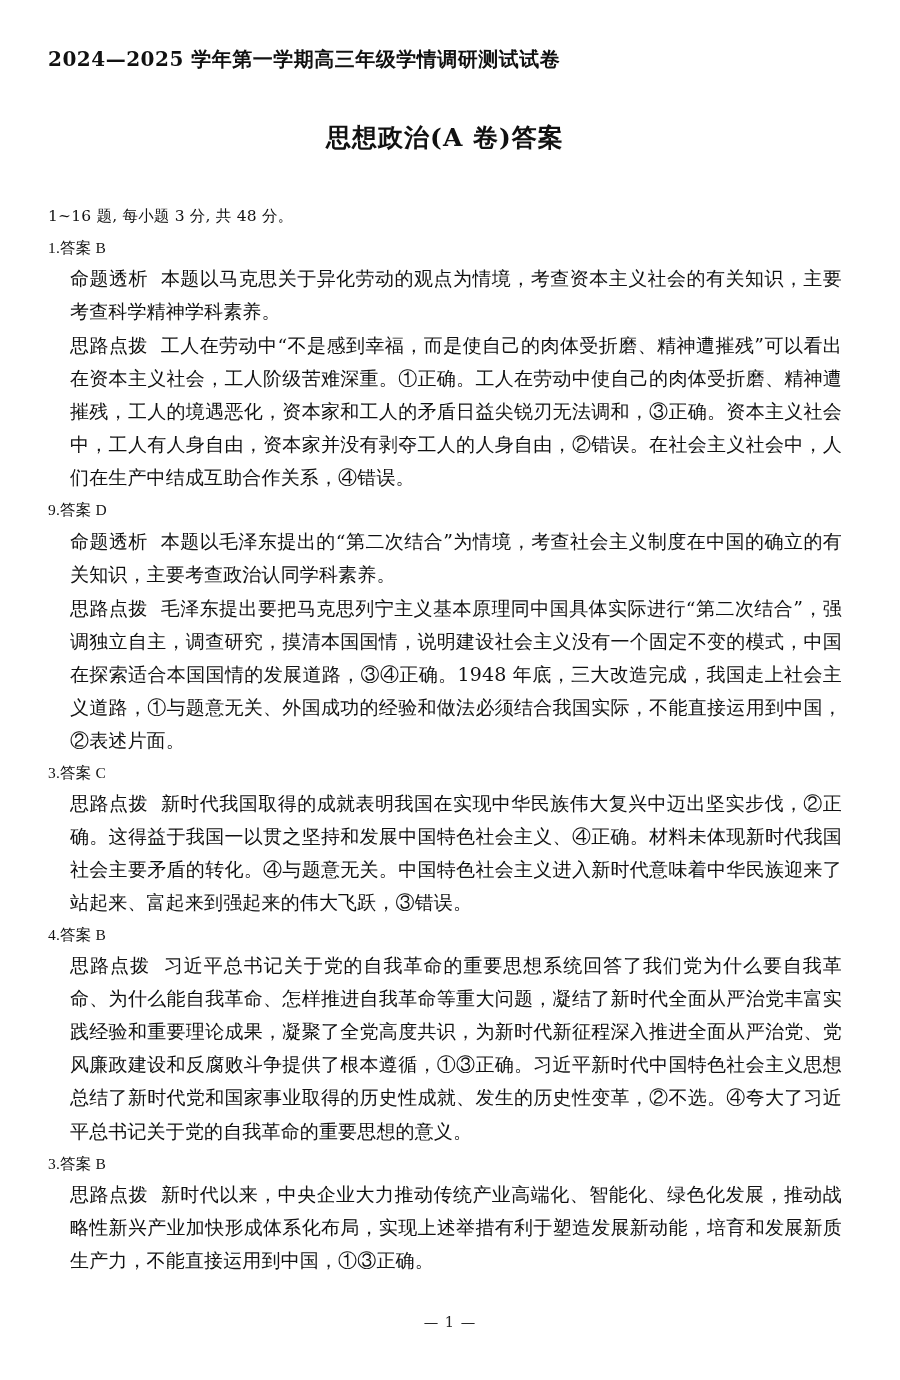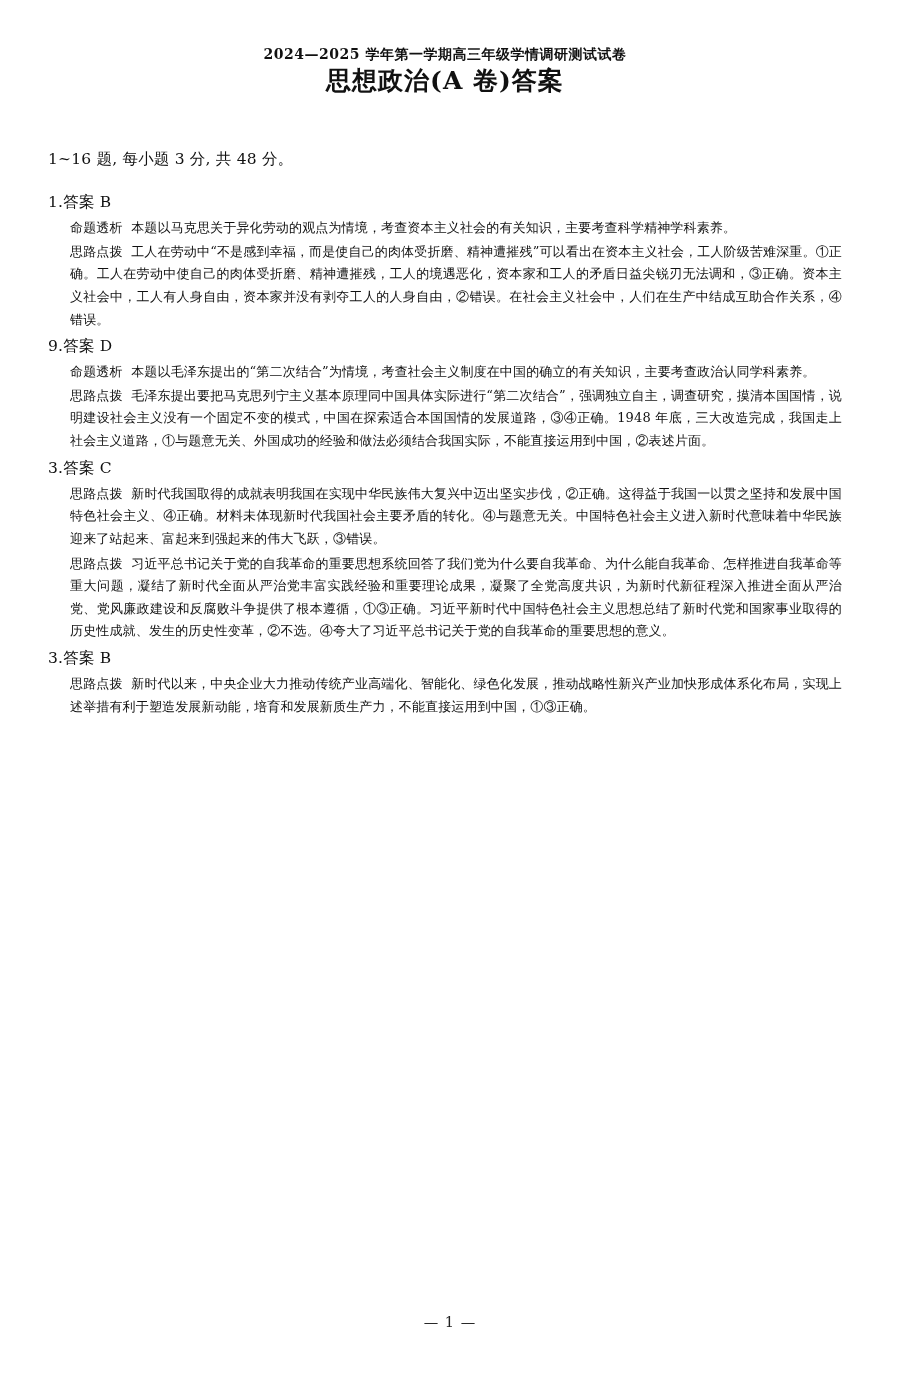--- a/index.html
+++ b/index.html
@@ -16,52 +16,54 @@
     overflow: hidden;
   }
   .page {
     width: 900px;
     height: 1380px;
     box-sizing: border-box;
     padding: 36px 58px 10px 48px;
     position: relative;
   }
   .doc-title {
-    text-align: center;
-    font-size: 14px;
+    text-align: left;
+    font-size: 20px;
     font-weight: bold;
     letter-spacing: 0.5px;
     margin-top: 10px;
     margin-bottom: 0;
     font-family: "DejaVu Serif", "Liberation Serif", serif;
   }
   .doc-subtitle {
     text-align: center;
     font-size: 25px;
     font-weight: bold;
+    margin-top: 48px;
     margin-bottom: 0;
     letter-spacing: 1px;
   }
   .section-note {
     font-size: 15.5px;
     margin-top: 52px;
-    margin-bottom: 20px;
+    margin-bottom: 8px;
     letter-spacing: 0.2px;
   }
   .qblock {
     margin-bottom: 2px;
   }
   .ans-line {
     font-size: 15.5px;
     line-height: 1.62;
     margin: 3px 0 2px 0;
     letter-spacing: 0.2px;
+    font-family: Liberation Serif, serif;
   }
   .para {
-    font-size: 13px;
+    font-size: 19px;
     line-height: 1.74;
     margin: 1px 0 1px 0;
     text-align: justify;
     text-justify: inter-ideograph;
     padding-left: 22px;
     letter-spacing: 0.15px;
   }
   .para .lead {
     font-weight: normal;
   }
@@ -108,20 +110,21 @@
   </div>
 
   <div class="qblock">
     <div class="ans-line">3.答案 C</div>
     <div class="para">
       <span class="lead">思路点拨</span>&nbsp;&nbsp;<span>新时代我国取得的成就表明我国在实现中华民族伟大复兴中迈出坚实步伐，②正确。这得益于我国一以贯之坚持和发展中国特色社会主义、④正确。材料未体现新时代我国社会主要矛盾的转化。④与题意无关。中国特色社会主义进入新时代意味着中华民族迎来了站起来、富起来到强起来的伟大飞跃，③错误。</span>
     </div>
   </div>
 
   <div class="qblock">
+    <div class="ans-line">4.答案 B</div>
     <div class="para">
       <span class="lead">思路点拨</span>&nbsp;&nbsp;<span>习近平总书记关于党的自我革命的重要思想系统回答了我们党为什么要自我革命、为什么能自我革命、怎样推进自我革命等重大问题，凝结了新时代全面从严治党丰富实践经验和重要理论成果，凝聚了全党高度共识，为新时代新征程深入推进全面从严治党、党风廉政建设和反腐败斗争提供了根本遵循，①③正确。习近平新时代中国特色社会主义思想总结了新时代党和国家事业取得的历史性成就、发生的历史性变革，②不选。④夸大了习近平总书记关于党的自我革命的重要思想的意义。</span>
     </div>
   </div>
 
   <div class="qblock">
     <div class="ans-line">3.答案 B</div>
     <div class="para">
       <span class="lead">思路点拨</span>&nbsp;&nbsp;<span>新时代以来，中央企业大力推动传统产业高端化、智能化、绿色化发展，推动战略性新兴产业加快形成体系化布局，实现上述举措有利于塑造发展新动能，培育和发展新质生产力，不能直接运用到中国，①③正确。</span>
     </div>

